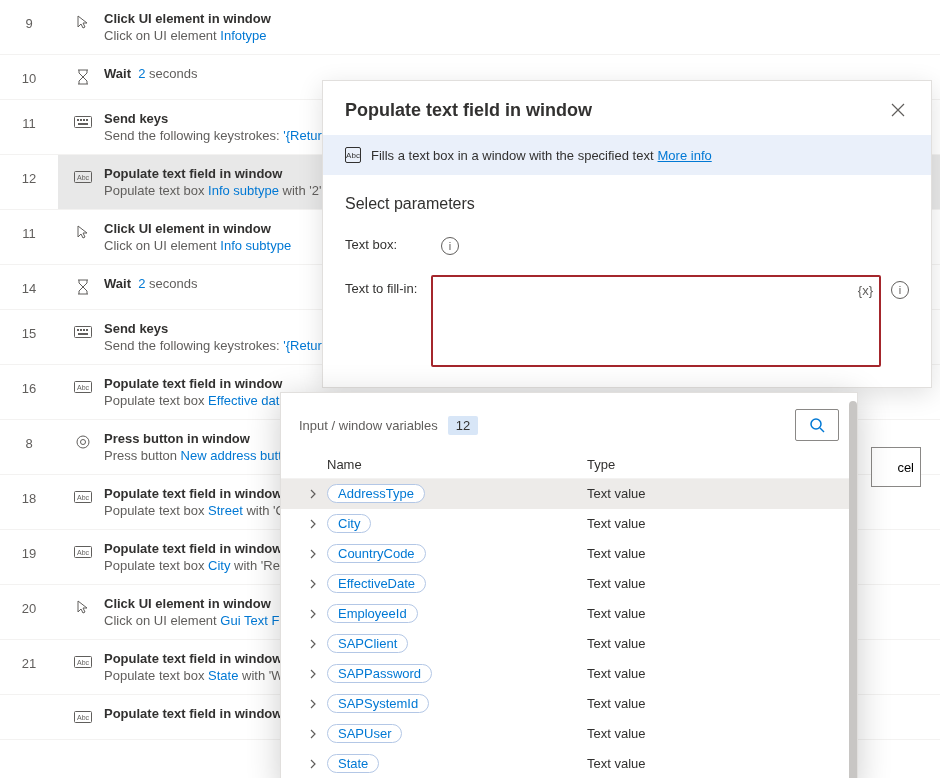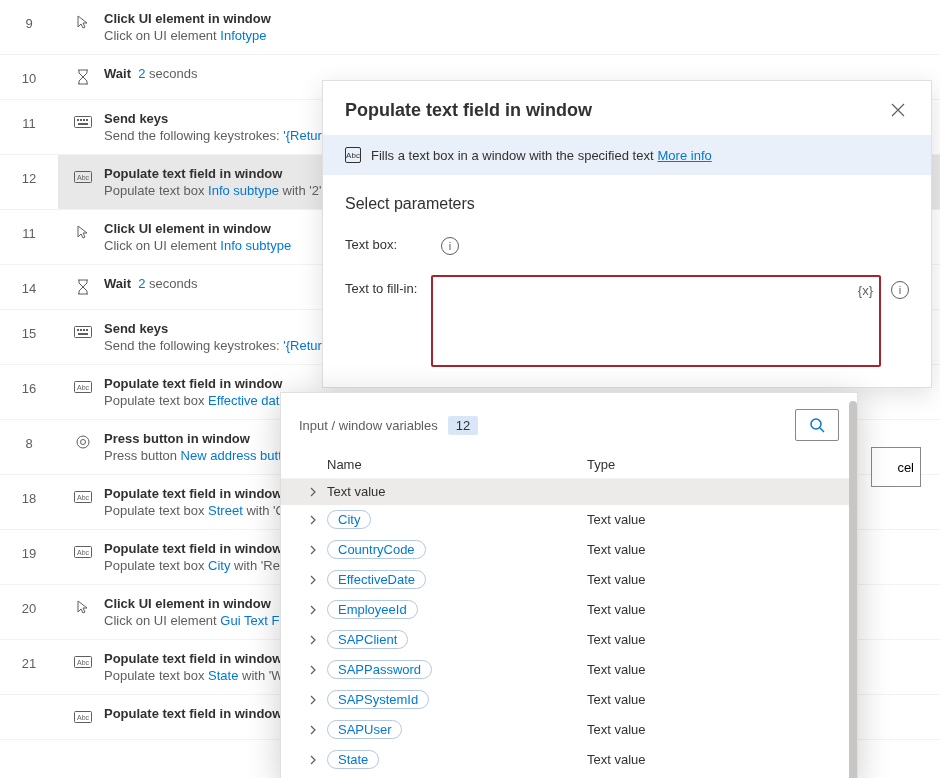--- a/index.html
+++ b/index.html
@@ -329,20 +329,21 @@
       <div class="c1">Name</div>
       <div>Type</div>
     </div>
     <div id="vars-rows">
         <div class="vars-row sel">
           <div class="vars-expand">
             <svg width="10" height="10" viewBox="0 0 10 10">
               <path d="M3 1 L7 5 L3 9" stroke="#605e5c" stroke-width="1.2" fill="none"></path>
             </svg>
           </div>
+          <div class="nm"><span class="var-pill">AddressType</span></div>
           <div class="tp">Text value</div>
         </div>
         <div class="vars-row">
           <div class="vars-expand">
             <svg width="10" height="10" viewBox="0 0 10 10">
               <path d="M3 1 L7 5 L3 9" stroke="#605e5c" stroke-width="1.2" fill="none"></path>
             </svg>
           </div>
           <div class="nm"><span class="var-pill">City</span></div>
           <div class="tp">Text value</div>

